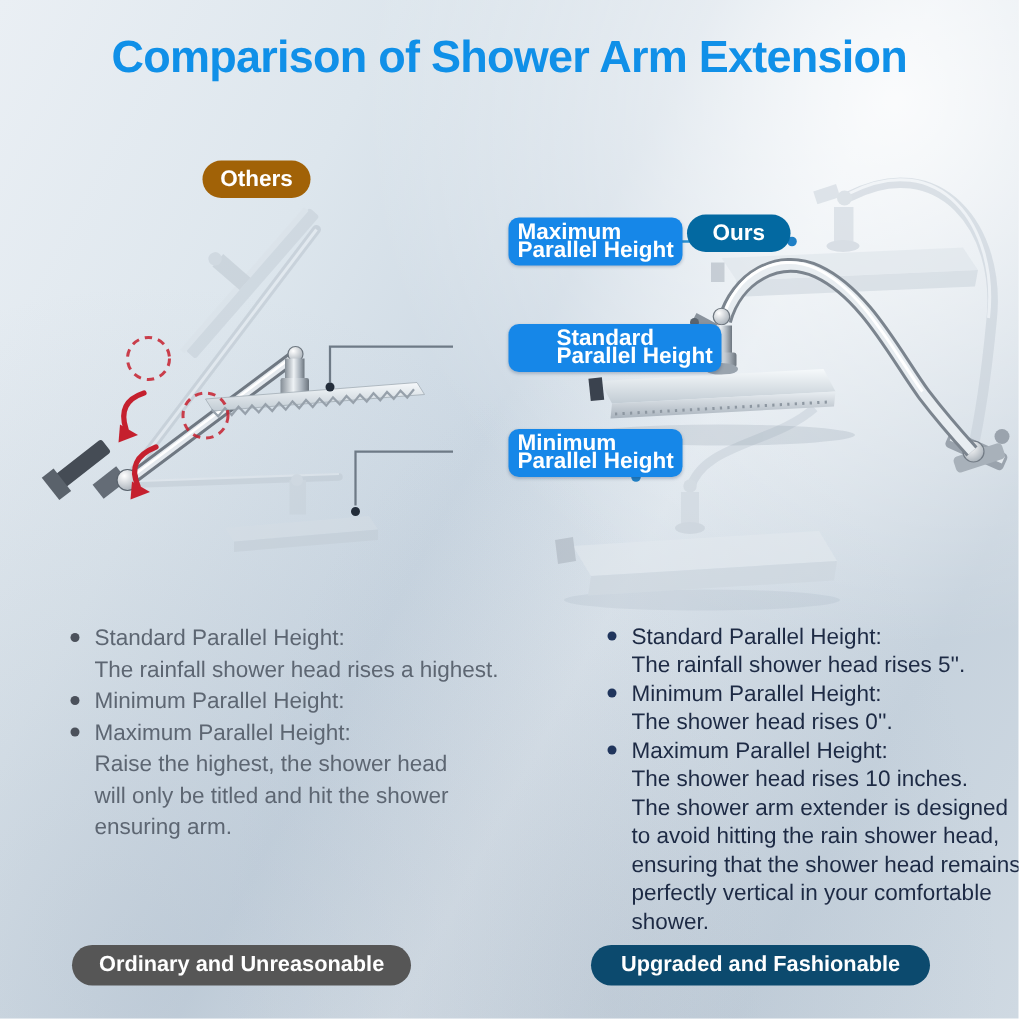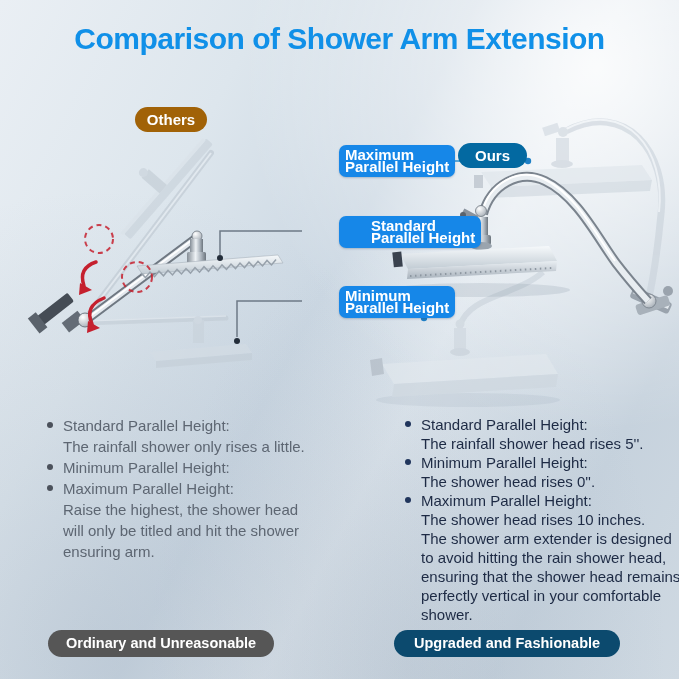--- a/index.html
+++ b/index.html
@@ -214,21 +214,21 @@
   <div class="callout callout-min">
     <div>Minimum</div>
     <div>Parallel Height</div>
   </div>
 
   <div class="list list-left">
     <div class="li">
       <span class="dot"></span>
       <span>Standard Parallel Height:</span>
     </div>
-    <div class="bd">The rainfall shower only rises a little.</div>
+    <div class="bd">The rainfall shower head rises a highest.</div>
     <div class="li">
       <span class="dot"></span>
       <span>Minimum Parallel Height:</span>
     </div>
     <div class="li">
       <span class="dot"></span>
       <span>Maximum Parallel Height:</span>
     </div>
     <div class="bd">Raise the highest, the shower head</div>
     <div class="bd">will only be titled and hit the shower</div>

